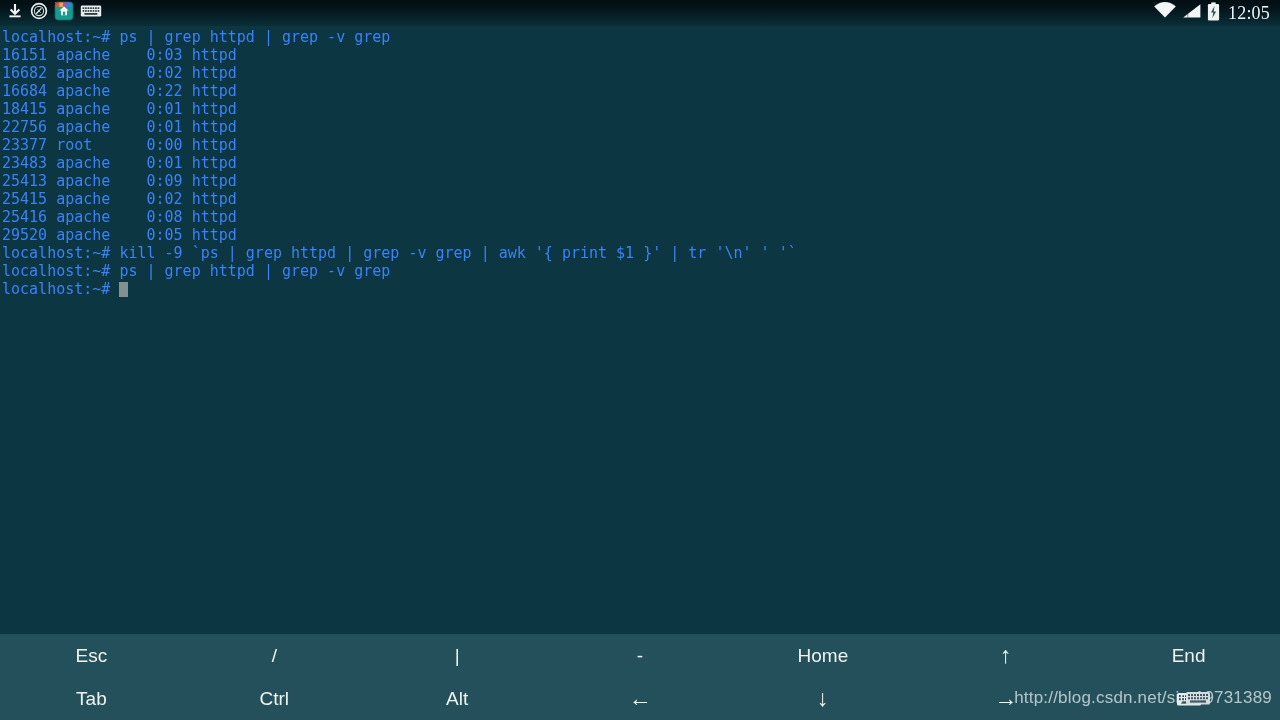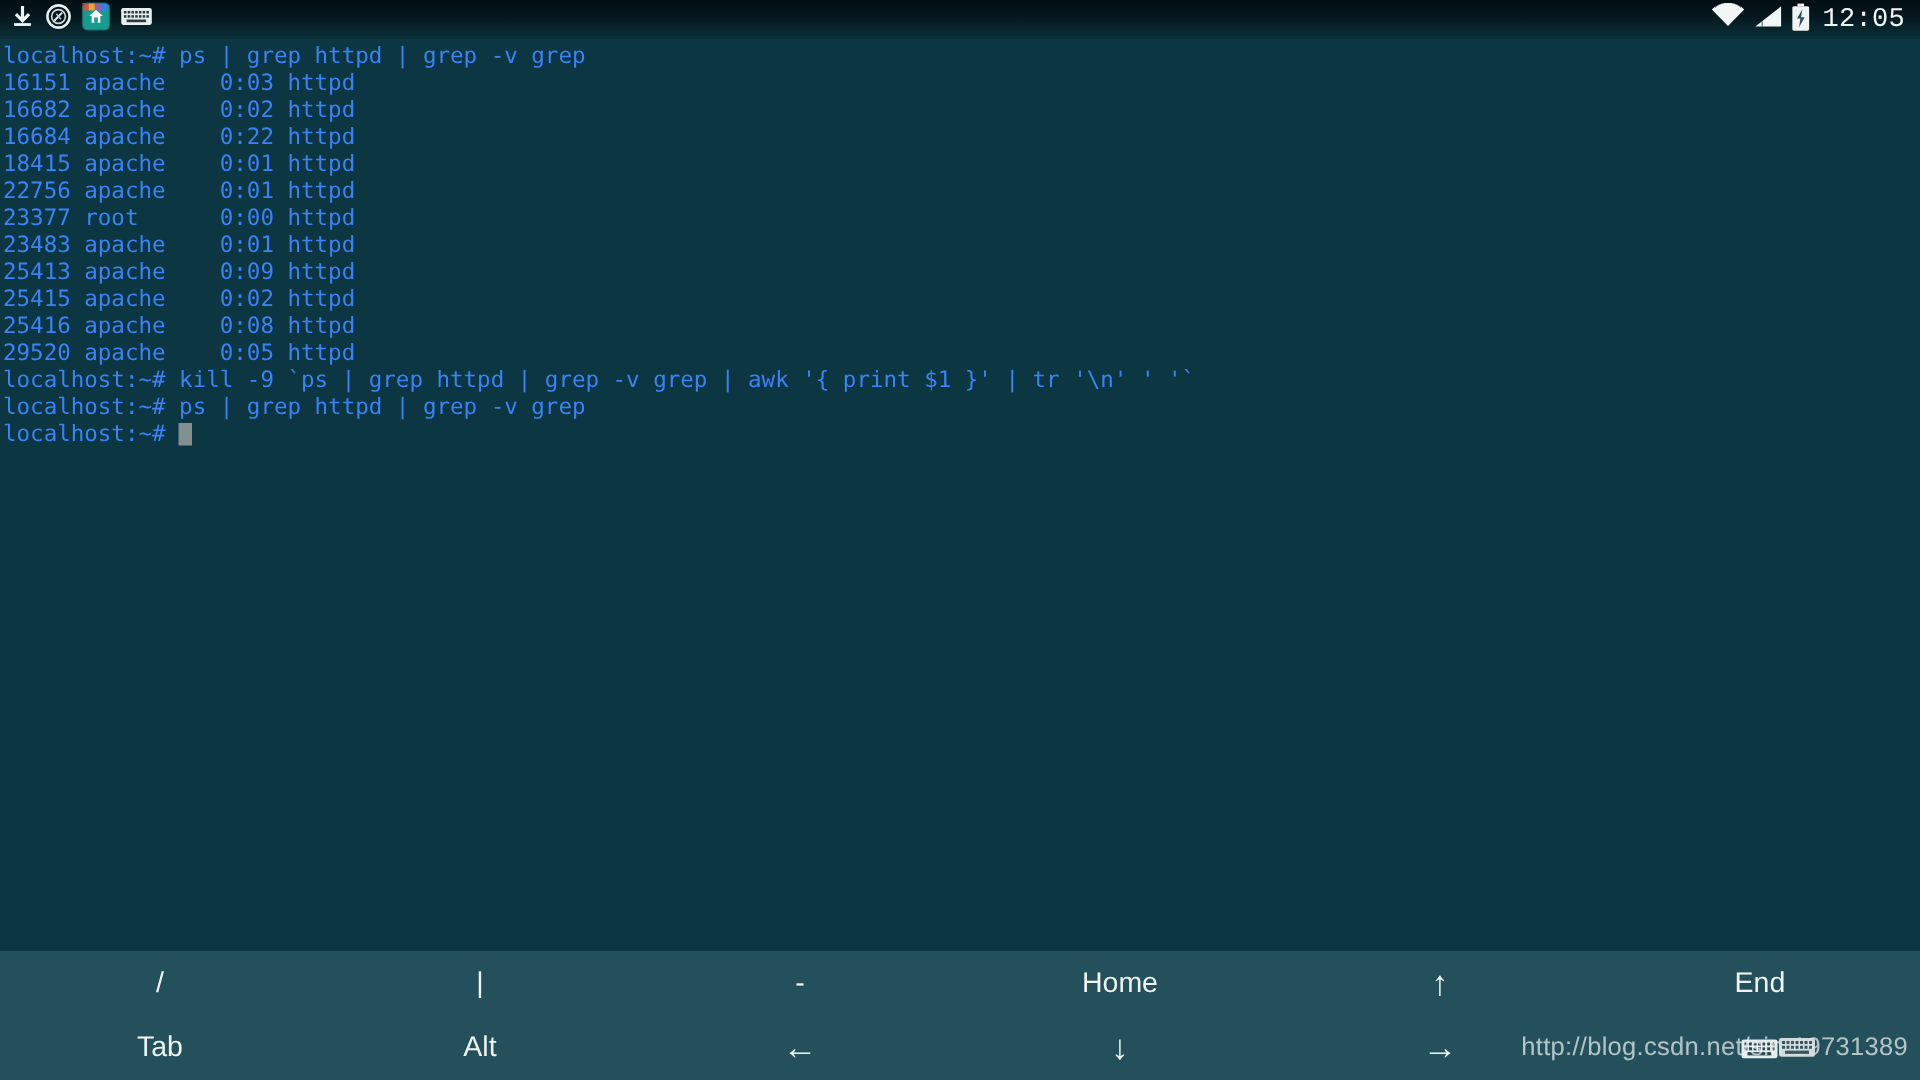--- a/index.html
+++ b/index.html
@@ -38,21 +38,21 @@
   .status-right {
     display: flex;
     align-items: center;
     gap: 5px;
     padding-right: 10px;
   }
   .sicon { display: block; }
   .clock {
     color: #f2f5f6;
     font-size: 18px;
-    font-family: Liberation Mono, monospace;
+    font-family: Liberation Serif, serif;
     letter-spacing: 0.2px;
     margin-left: 3px;
     text-align: right;
   }
 
   
   #terminal {
     position: absolute;
     left: 0; top: 26px;
     width: 1280px;
@@ -224,20 +224,23 @@
     </div>
   </div>
 
   <div id="terminal">
     <div id="term-lines"><div class="tline">localhost:~# ps | grep httpd | grep -v grep</div><div class="tline">16151 apache    0:03 httpd</div><div class="tline">16682 apache    0:02 httpd</div><div class="tline">16684 apache    0:22 httpd</div><div class="tline">18415 apache    0:01 httpd</div><div class="tline">22756 apache    0:01 httpd</div><div class="tline">23377 root      0:00 httpd</div><div class="tline">23483 apache    0:01 httpd</div><div class="tline">25413 apache    0:09 httpd</div><div class="tline">25415 apache    0:02 httpd</div><div class="tline">25416 apache    0:08 httpd</div><div class="tline">29520 apache    0:05 httpd</div><div class="tline">localhost:~# kill -9 `ps | grep httpd | grep -v grep | awk '{ print $1 }' | tr '\n' ' '`</div><div class="tline">localhost:~# ps | grep httpd | grep -v grep</div><div class="tline"><span>localhost:~# </span><span class="cursor"></span></div></div>
   </div>
 
   <div id="keybar">
     <div class="keyrow" id="keyrow1">
         <div class="key">
+          <span>Esc</span>
+        </div>
+        <div class="key">
           <span>/</span>
         </div>
         <div class="key">
           <span>|</span>
         </div>
         <div class="key">
           <span>-</span>
         </div>
         <div class="key">
           <span>Home</span>
@@ -245,20 +248,23 @@
         <div class="key arrow">
           <span>↑</span>
         </div>
         <div class="key">
           <span>End</span>
         </div>
       </div>
     <div class="keyrow" id="keyrow2">
         <div class="key">
           <span>Tab</span>
+        </div>
+        <div class="key">
+          <span>Ctrl</span>
         </div>
         <div class="key">
           <span>Alt</span>
         </div>
         <div class="key arrow">
           <span>←</span>
         </div>
         <div class="key arrow">
           <span>↓</span>
         </div>

